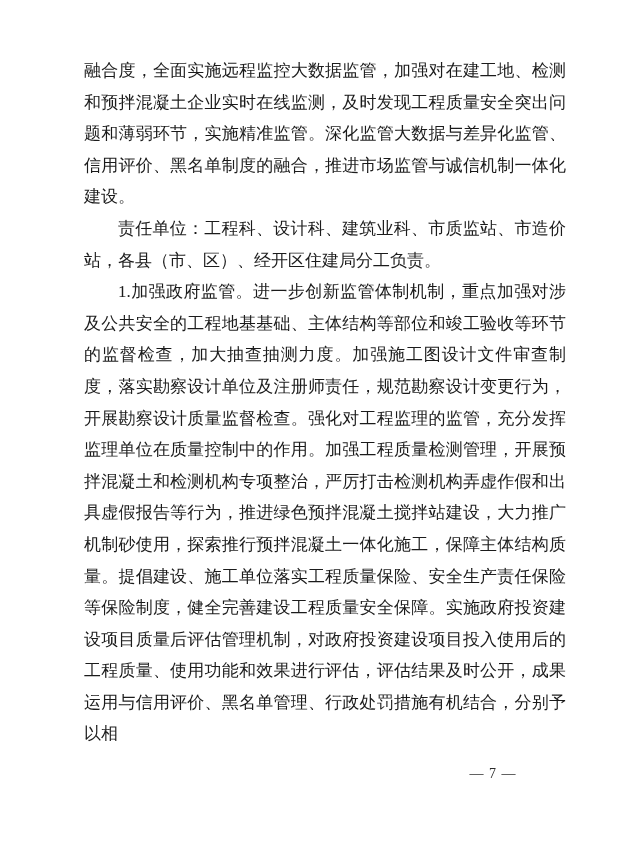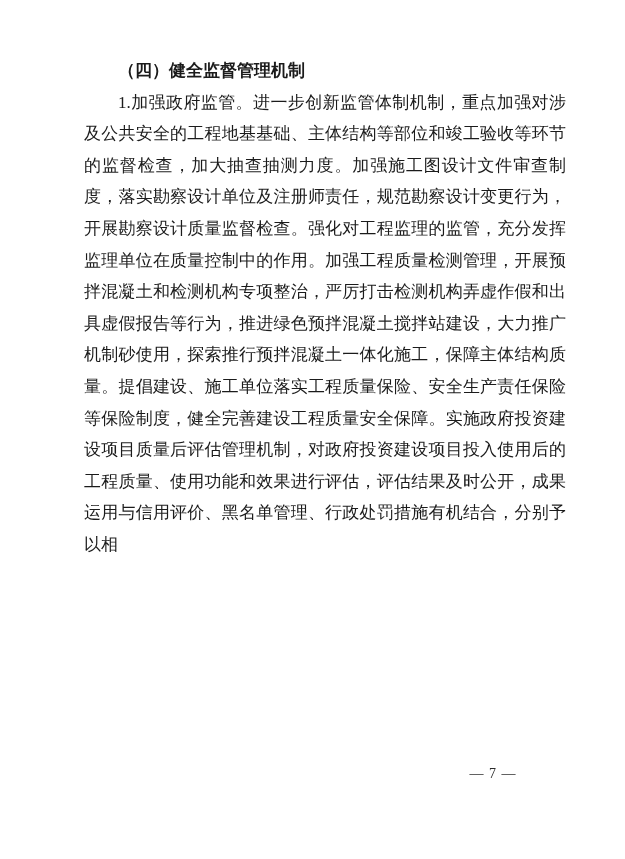--- a/index.html
+++ b/index.html
@@ -48,17 +48,18 @@
     font-size: 14px;
     letter-spacing: 1px;
     font-family: "Liberation Serif", "DejaVu Serif", serif;
   }
 </style>
 </head>
 <body>
 
 <div class="page">
   <div class="content">
-    <p class="para indent heading">（四）健全监督管理机制</p>
+    <p class="para">融合度，全面实施远程监控大数据监管，加强对在建工地、检测和预拌混凝土企业实时在线监测，及时发现工程质量安全突出问题和薄弱环节，实施精准监管。深化监管大数据与差异化监管、信用评价、黑名单制度的融合，推进市场监管与诚信机制一体化建设。</p>
+    <p class="para indent">责任单位：工程科、设计科、建筑业科、市质监站、市造价站，各县（市、区）、经开区住建局分工负责。</p>
     <p class="para indent"><span class="lead">1.加强政府监管。</span><span>进一步创新监管体制机制，重点加强对涉及公共安全的工程地基基础、主体结构等部位和竣工验收等环节的监督检查，加大抽查抽测力度。加强施工图设计文件审查制度，落实勘察设计单位及注册师责任，规范勘察设计变更行为，开展勘察设计质量监督检查。强化对工程监理的监管，充分发挥监理单位在质量控制中的作用。加强工程质量检测管理，开展预拌混凝土和检测机构专项整治，严厉打击检测机构弄虚作假和出具虚假报告等行为，推进绿色预拌混凝土搅拌站建设，大力推广机制砂使用，探索推行预拌混凝土一体化施工，保障主体结构质量。提倡建设、施工单位落实工程质量保险、安全生产责任保险等保险制度，健全完善建设工程质量安全保障。实施政府投资建设项目质量后评估管理机制，对政府投资建设项目投入使用后的工程质量、使用功能和效果进行评估，评估结果及时公开，成果运用与信用评价、黑名单管理、行政处罚措施有机结合，分别予以相</span></p>
   </div>
   <div class="page-number">— 7 —</div>
 </div>
 
 </body></html>

